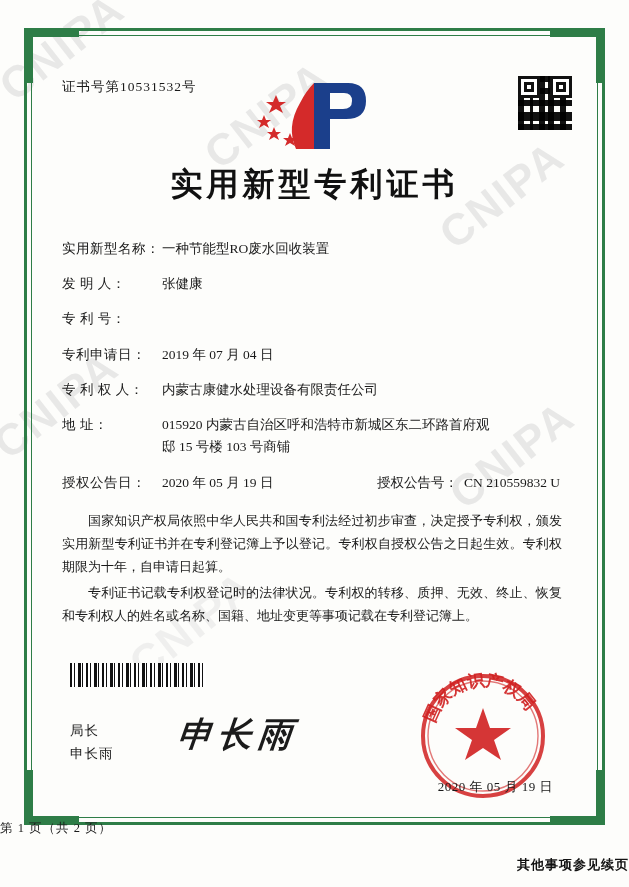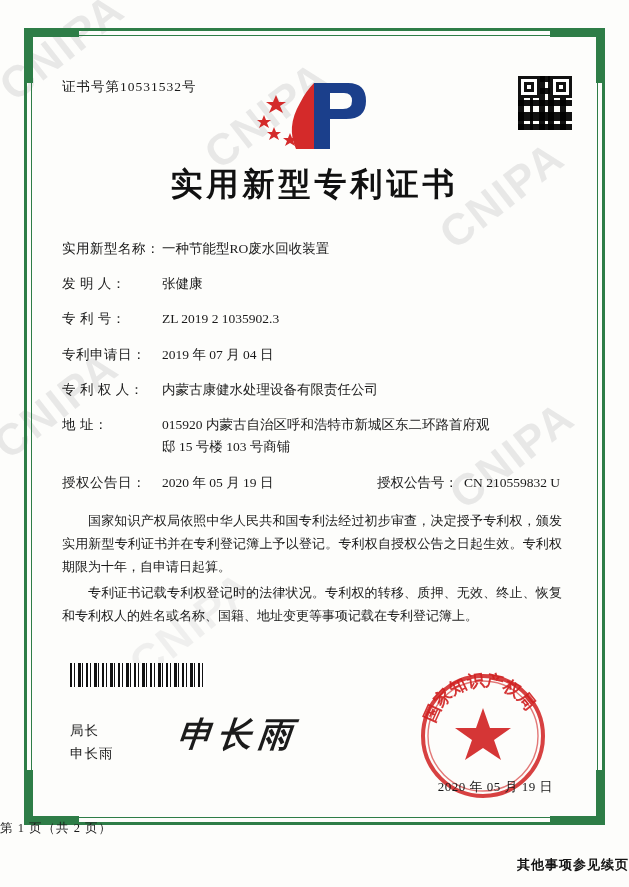--- a/index.html
+++ b/index.html
@@ -287,21 +287,20 @@
       <div class="val">一种节能型RO废水回收装置</div>
     </div>
 
     <div class="row">
       <div class="lbl">发  明  人：</div>
       <div class="val">张健康</div>
     </div>
 
     <div class="row">
       <div class="lbl">专  利  号：</div>
-      <div class="val">ZL 2019 2 1035902.3</div>
     </div>
 
     <div class="row">
       <div class="lbl">专利申请日：</div>
       <div class="val">2019 年 07 月 04 日</div>
     </div>
 
     <div class="row">
       <div class="lbl">专 利 权 人：</div>
       <div class="val">内蒙古康健水处理设备有限责任公司</div>

